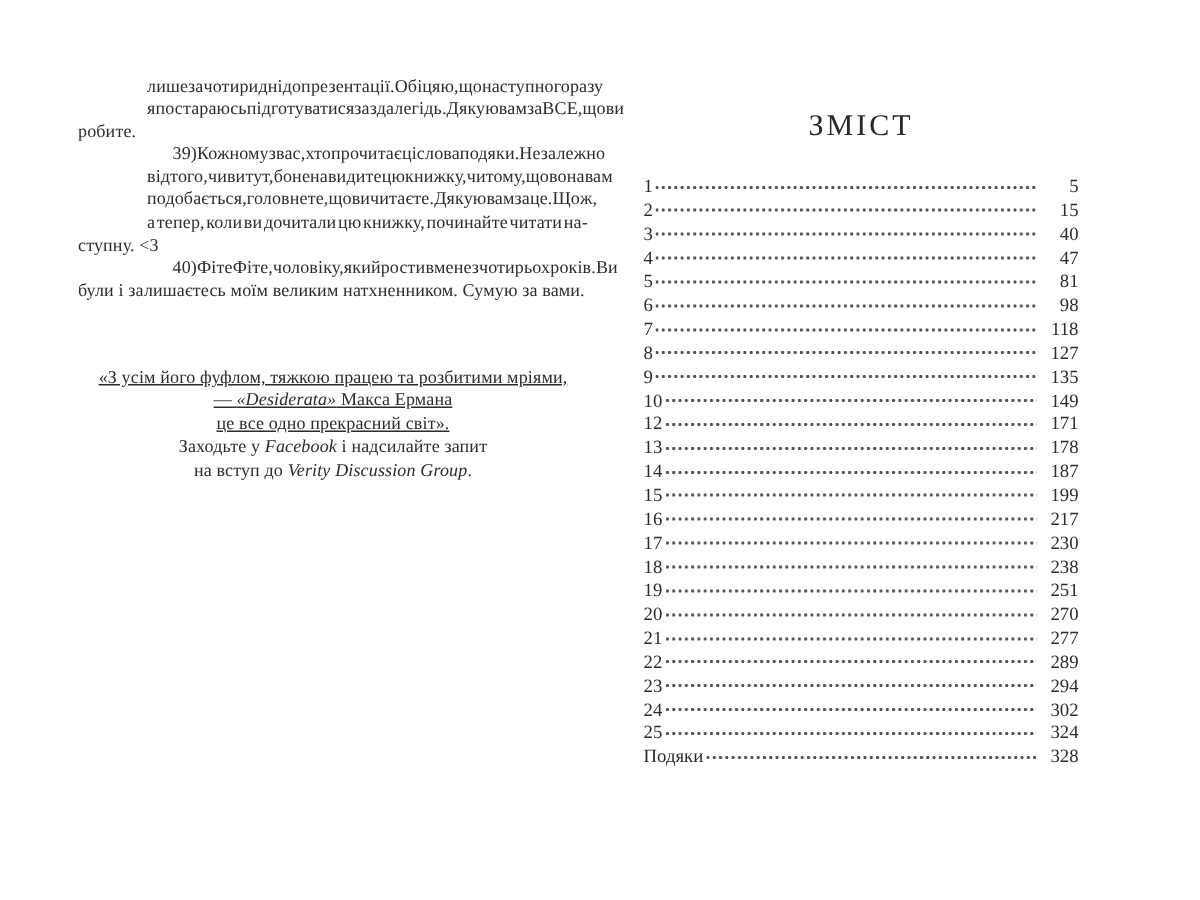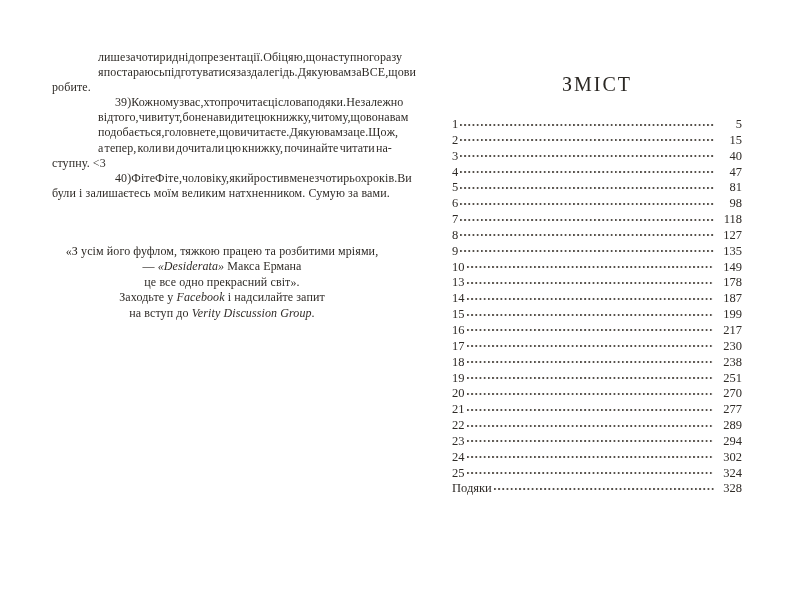--- a/index.html
+++ b/index.html
@@ -17,30 +17,30 @@
   
   .left-page {
     position: absolute; left: 52px; top: 50px; width: 340px;
     font-size: 12px; line-height: 15.1px;
     letter-spacing: 0.1px;
   }
   .bline { line-height: 15.1px; }
   .bline.fill { display: flex; justify-content: space-between; margin-left: 46px; }
   .bline.indent { padding-left: 17px; }
   .quote {
-    margin-top: 43px; text-align: center; line-height: 15.5px;
+    margin-top: 43px; text-align: center; line-height: 15.5px; text-decoration: underline;
   }
   .fbnote {
     margin-top: 0; text-align: center; line-height: 15.5px;
   }
   .it { font-style: italic; }
 
   
   .right-page {
-    position: absolute; left: 452px; top: 72px; width: 290px;
+    position: absolute; left: 429px; top: 72px; width: 290px;
   }
   .toc-title {
     margin: 0; font-size: 20px; font-weight: normal;
     letter-spacing: 2px; text-align: center; line-height: 24px;
     color: #2b2824;
   }
   .toc { margin-top: 21px; }
   .toc-row {
     display: flex; align-items: baseline;
     font-size: 12.5px; line-height: 15.85px;
@@ -218,20 +218,25 @@
           <span class="toc-label">9</span>
           <span class="leader"></span>
           <span class="toc-page-num">135</span>
         </div>
         <div class="toc-row">
           <span class="toc-label">10</span>
           <span class="leader"></span>
           <span class="toc-page-num">149</span>
         </div>
         <div class="toc-row">
+          <span class="toc-label">12</span>
+          <span class="leader"></span>
+          <span class="toc-page-num">171</span>
+        </div>
+        <div class="toc-row">
           <span class="toc-label">13</span>
           <span class="leader"></span>
           <span class="toc-page-num">178</span>
         </div>
         <div class="toc-row">
           <span class="toc-label">14</span>
           <span class="leader"></span>
           <span class="toc-page-num">187</span>
         </div>
         <div class="toc-row">

